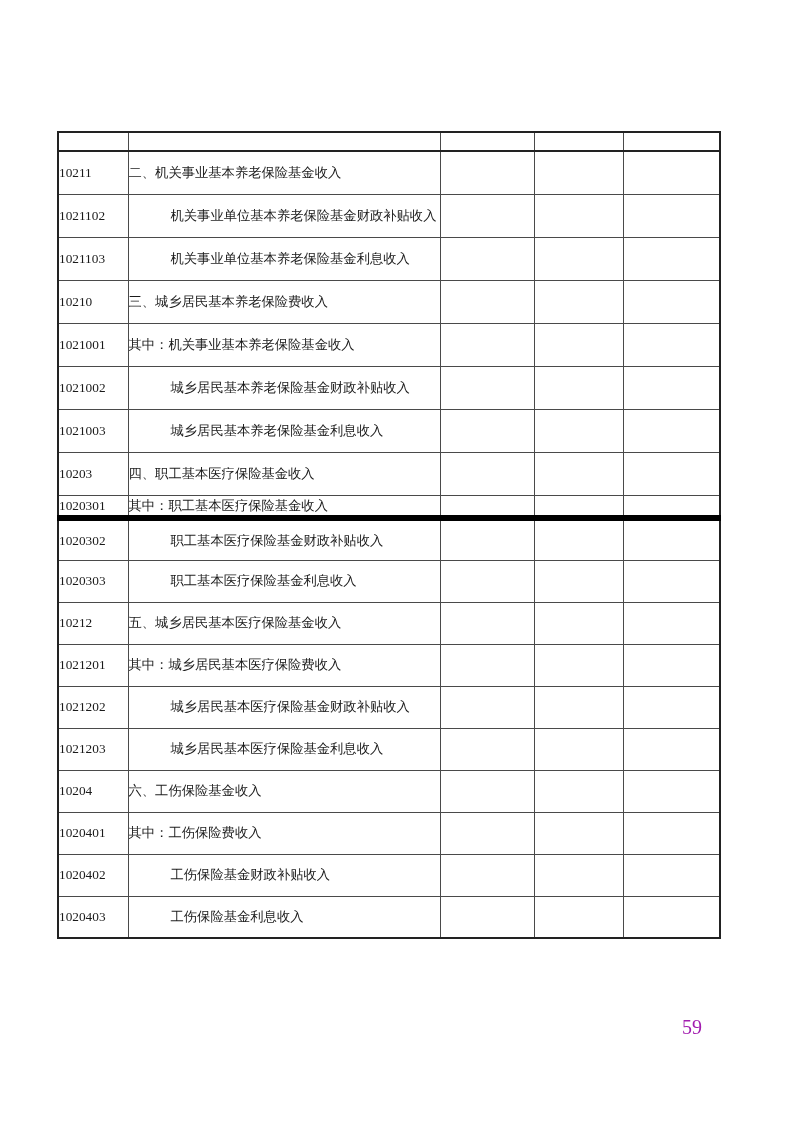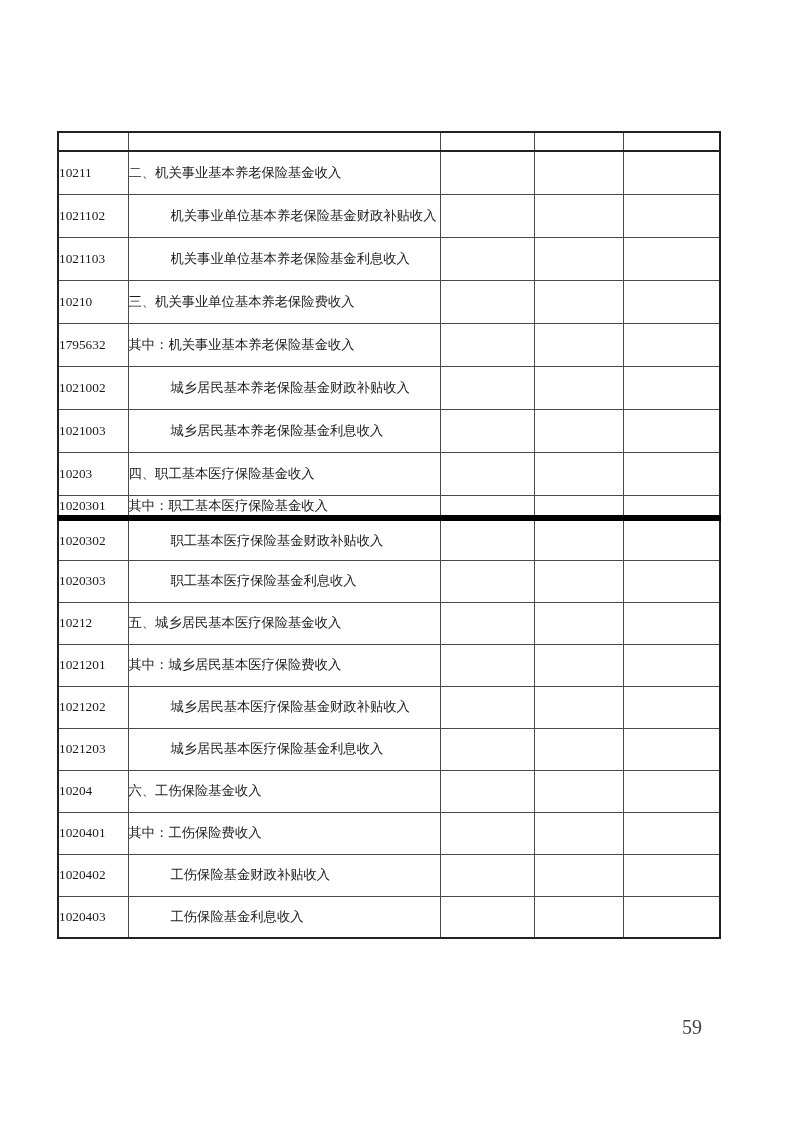--- a/index.html
+++ b/index.html
@@ -54,21 +54,21 @@
   td.name-cell.indent {
     text-indent: 42px;
   }
   .page-number {
     position: absolute;
     left: 670px;
     top: 1016px;
     width: 44px;
     text-align: center;
     font-size: 20px;
-    color: #404040;
+    color: #a21caf;
   }
 </style>
 </head>
 <body>
 
 <table class="doc-table">
   <colgroup>
     <col style="width:70px">
     <col style="width:312px">
     <col style="width:94px">
@@ -99,27 +99,27 @@
       </tr>
       <tr class="band-a">
         <td class="code-cell">1021103</td>
         <td class="name-cell indent">机关事业单位基本养老保险基金利息收入</td>
         <td></td>
         <td></td>
         <td></td>
       </tr>
       <tr class="band-a">
         <td class="code-cell">10210</td>
-        <td class="name-cell">三、机关事业单位基本养老保险费收入</td>
-        <td></td>
-        <td></td>
-        <td></td>
-      </tr>
-      <tr class="band-a">
-        <td class="code-cell">1795632</td>
+        <td class="name-cell">三、城乡居民基本养老保险费收入</td>
+        <td></td>
+        <td></td>
+        <td></td>
+      </tr>
+      <tr class="band-a">
+        <td class="code-cell">1021001</td>
         <td class="name-cell">其中：机关事业基本养老保险基金收入</td>
         <td></td>
         <td></td>
         <td></td>
       </tr>
       <tr class="band-a">
         <td class="code-cell">1021002</td>
         <td class="name-cell indent">城乡居民基本养老保险基金财政补贴收入</td>
         <td></td>
         <td></td>

